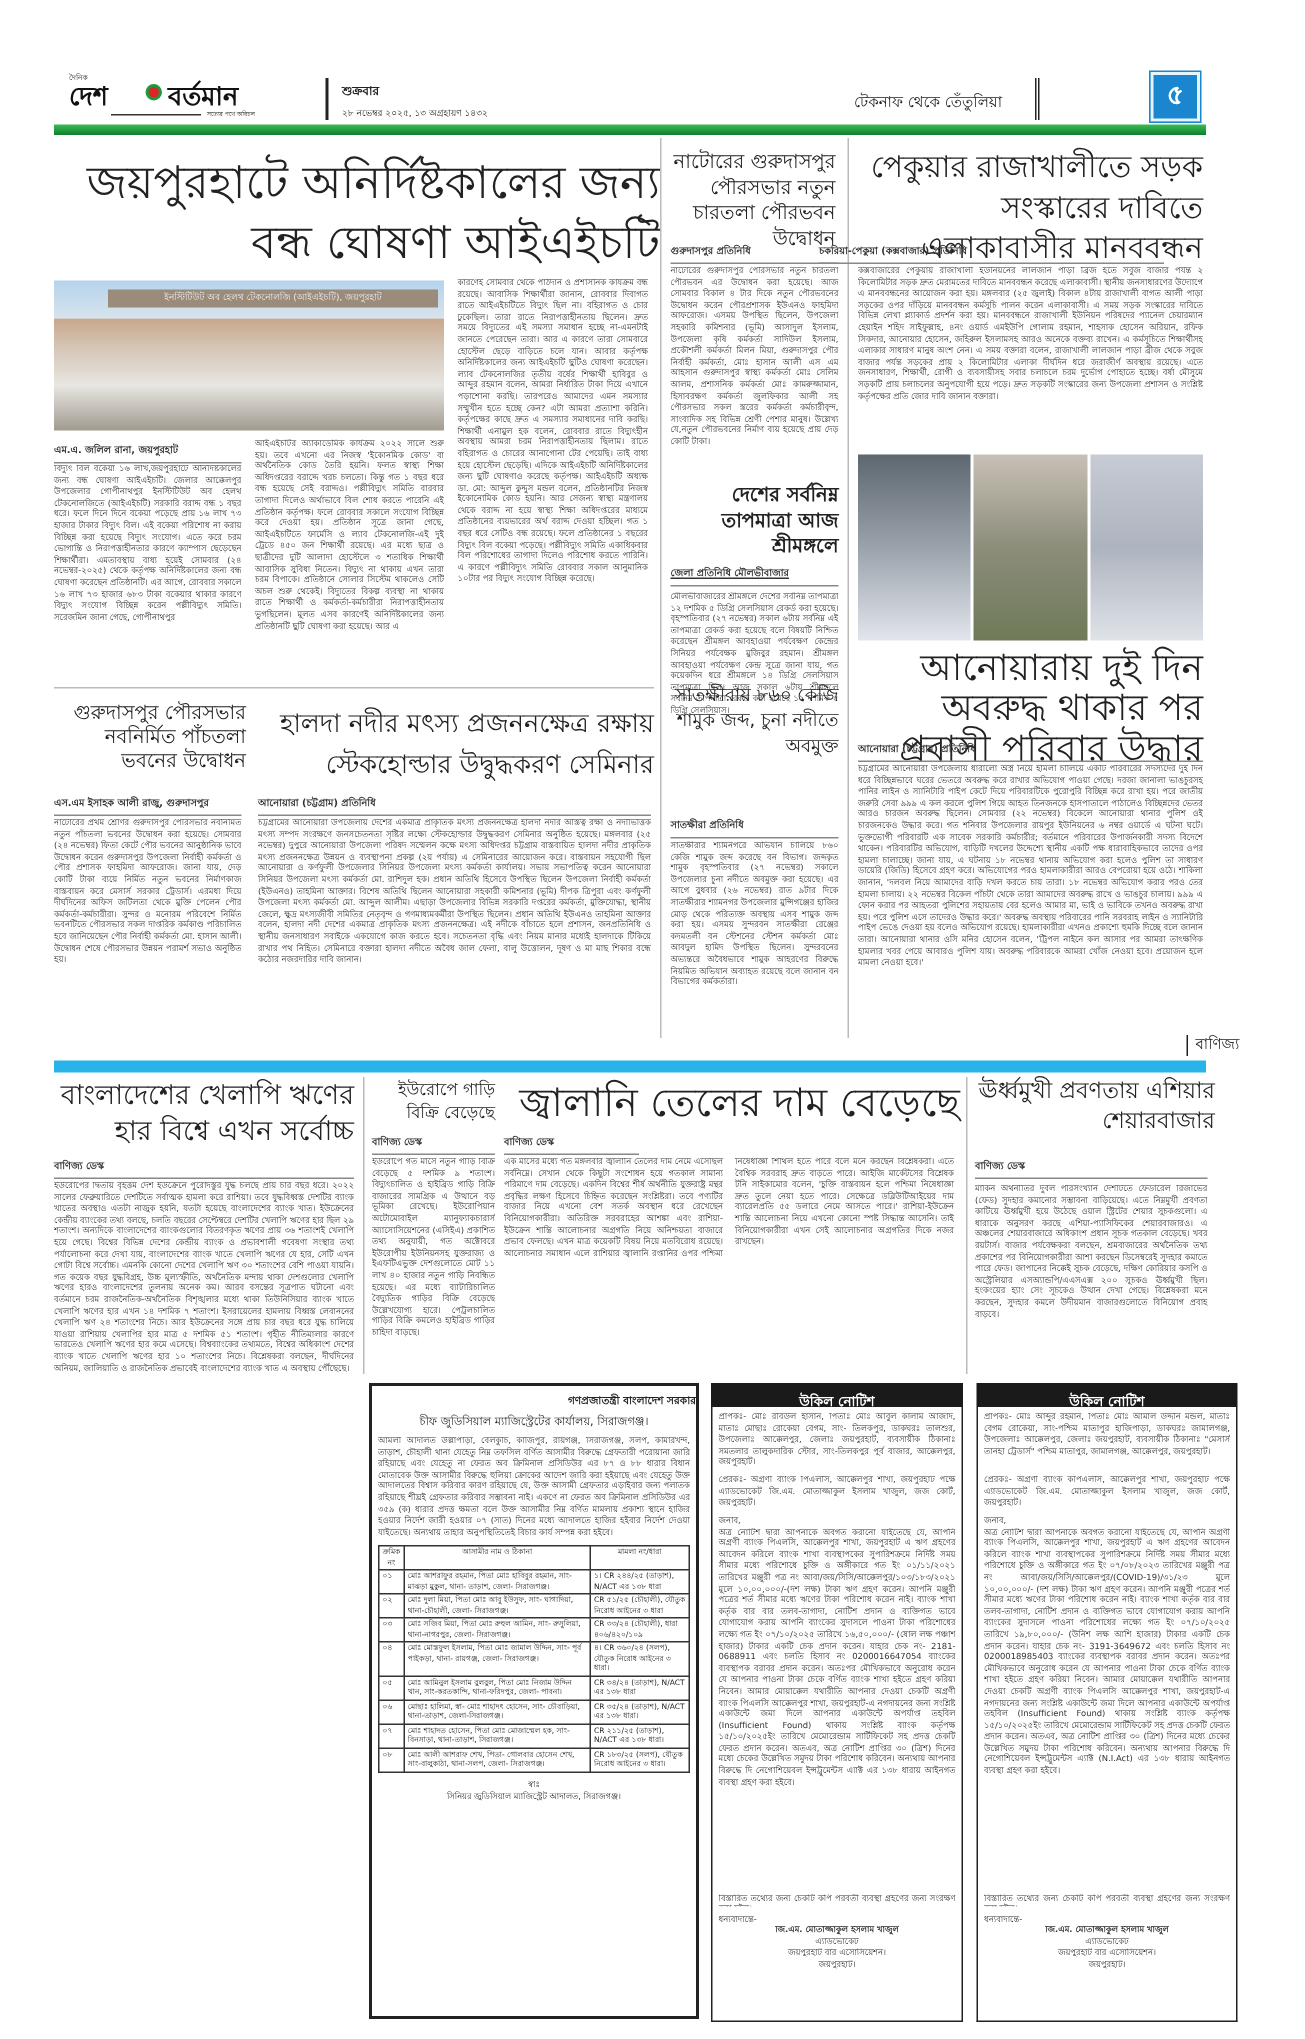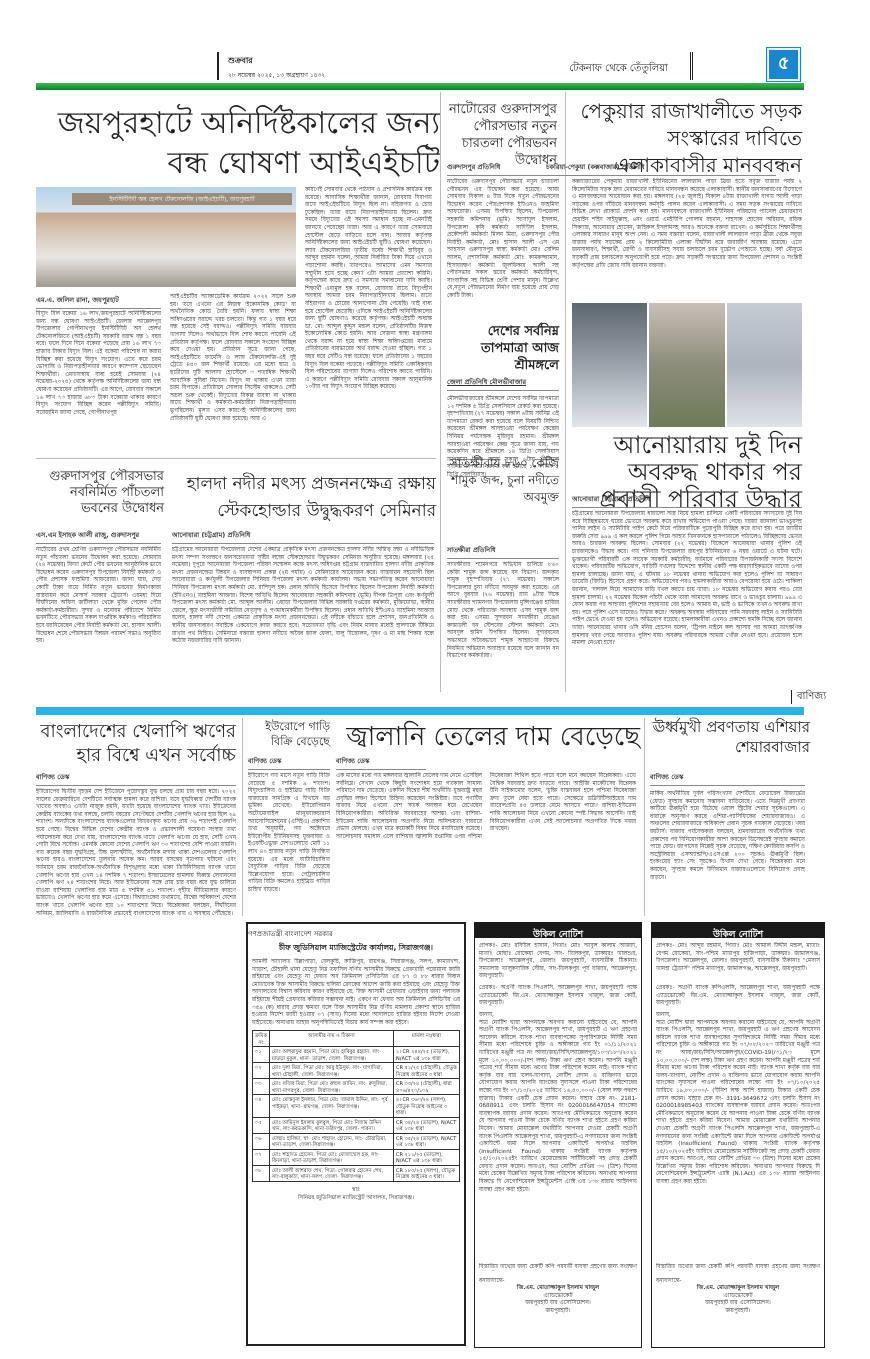--- a/index.html
+++ b/index.html
@@ -12,20 +12,28 @@
   .vline { position: absolute; width: 1px; background: #bbb; }
   .hline { position: absolute; height: 1px; background: #bbb; }
   .boxed { border: 1.5px solid #222; }
   table.cases { border-collapse: collapse; width: 100%; font-size: 5px; font-family: "DejaVu Sans", sans-serif; }
   table.cases td, table.cases th { border: 1px solid #333; padding: 1px 2px; vertical-align: top; line-height: 6.5px; font-weight: normal; }
 </style>
 </head>
 <body>
 
 <div class="abs" style="left:36px;top:40px;width:800px;height:42px;">
+  <div class="abs" style="left:10px;top:8px;width:160px;height:34px;">
+    <div class="abs" style="left:0;top:0;font-size:5px;font-family:'DejaVu Sans',sans-serif;">দৈনিক</div>
+    <div class="abs" style="left:0;top:3px;font-size:17px;font-weight:bold;font-family:'DejaVu Sans',sans-serif;color:#111;">দেশ</div>
+    <div class="abs" style="left:51px;top:8px;width:11px;height:11px;border-radius:50%;background:#d62828;border:2px solid #1e9a3c;"></div>
+    <div class="abs" style="left:66px;top:3px;font-size:17px;font-weight:bold;font-family:'DejaVu Sans',sans-serif;color:#111;">বর্তমান</div>
+    <div class="abs" style="left:28px;top:28px;width:60px;height:1px;background:#333;"></div>
+    <div class="abs" style="left:92px;top:25px;font-size:4px;font-family:'DejaVu Sans',sans-serif;">সত্যের পথে অবিচল</div>
+  </div>
   <div class="abs" style="left:181px;top:12px;width:2px;height:28px;border-left:1px solid #222;border-right:1px solid #222;"></div>
   <div class="abs" style="left:192px;top:14px;font-size:8px;font-weight:bold;font-family:'DejaVu Sans',sans-serif;">শুক্রবার</div>
   <div class="abs" style="left:192px;top:30px;font-size:6px;font-family:'DejaVu Sans',sans-serif;">২৮ নভেম্বর ২০২৫, ১৩ অগ্রহায়ণ ১৪৩২</div>
   <div class="abs" style="left:632px;top:20px;font-size:10px;font-family:'DejaVu Sans',sans-serif;transform:translateX(-100%);white-space:nowrap;">টেকনাফ থেকে তেঁতুলিয়া</div>
   <div class="abs" style="left:654px;top:12px;width:3px;height:28px;border-left:1px solid #222;border-right:1px solid #222;"></div>
   <div class="abs" style="left:731px;top:8px;width:33px;height:33px;background:#1a86d0;border:2px solid #e8f3fb;outline:1px solid #1a86d0;display:flex;align-items:center;justify-content:center;">
     <span style="color:#fff;font-size:18px;font-weight:bold;font-family:'DejaVu Sans',sans-serif;">৫</span>
   </div>
 </div>
 <div class="abs" style="left:36px;top:83px;width:768px;height:7px;background:linear-gradient(180deg,#3bbb56,#1e9a3c 60%,#107a2c);"></div>
@@ -93,22 +101,22 @@
 <div class="abs hl" style="left:335px;top:720px;width:305px;font-size:26px;line-height:32px;">জ্বালানি তেলের দাম বেড়েছে</div>
 <div class="abs byline" style="left:336px;top:756px;width:90px;">বাণিজ্য ডেস্ক</div>
 <div class="abs txt" style="left:336px;top:772px;width:300px;height:145px;column-count:2;column-gap:8px;">এক মাসের মধ্যে গত মঙ্গলবার জ্বালানি তেলের দাম নেমে এসেছিল সর্বনিম্নে। সেখান থেকে কিছুটা সংশোধন হয়ে গতকাল সামান্য পরিমাণে দাম বেড়েছে। একদিন বিশ্বের শীর্ষ অর্থনীতি যুক্তরাষ্ট্র মন্থর প্রবৃদ্ধির লক্ষণ হিসেবে চিহ্নিত করেছেন সংশ্লিষ্টরা। তবে পণ্যটির বাজার নিয়ে এখনো বেশ সতর্ক অবস্থান ধরে রেখেছেন বিনিয়োগকারীরা। অতিরিক্ত সরবরাহের আশঙ্কা এবং রাশিয়া-ইউক্রেন শান্তি আলোচনার অগ্রগতি নিয়ে অনিশ্চয়তা বাজারে প্রভাব ফেলছে। এখন মাত্র কয়েকটি বিষয় নিয়ে মতবিরোধ রয়েছে। আলোচনার সমাধান এলে রাশিয়ার জ্বালানি রপ্তানির ওপর পশ্চিমা নিষেধাজ্ঞা শিথিল হতে পারে বলে মনে করছেন বিশ্লেষকরা। এতে বৈশ্বিক সরবরাহ দ্রুত বাড়তে পারে। আইজি মার্কেটসের বিশ্লেষক টনি সাইকামোর বলেন, 'চুক্তি বাস্তবায়ন হলে পশ্চিমা নিষেধাজ্ঞা দ্রুত তুলে নেয়া হতে পারে। সেক্ষেত্রে ডব্লিউটিআইয়ের দাম ব্যারেলপ্রতি ৫৫ ডলারে নেমে আসতে পারে।' রাশিয়া-ইউক্রেন শান্তি আলোচনা নিয়ে এখনো কোনো স্পষ্ট সিদ্ধান্ত আসেনি। তাই বিনিয়োগকারীরা এখন সেই আলোচনার অগ্রগতির দিকে নজর রাখছেন।</div>
 
 <div class="vline" style="left:644px;top:718px;height:198px;"></div>
 <div class="abs hl" style="left:650px;top:717px;width:160px;font-size:15px;line-height:20px;">ঊর্ধ্বমুখী প্রবণতায় এশিয়ার শেয়ারবাজার</div>
 <div class="abs byline" style="left:650px;top:772px;width:155px;">বাণিজ্য ডেস্ক</div>
 <div class="abs txt" style="left:650px;top:790px;width:155px;height:126px;">মার্কিন অর্থনীতির দুর্বল পরিসংখ্যান দেশটিতে ফেডারেল রিজার্ভের (ফেড) সুদহার কমানোর সম্ভাবনা বাড়িয়েছে। এতে নিম্নমুখী প্রবণতা কাটিয়ে ঊর্ধ্বমুখী হয়ে উঠেছে ওয়াল স্ট্রিটের শেয়ার সূচকগুলো। এ ধারাকে অনুসরণ করছে এশিয়া-প্যাসিফিকের শেয়ারবাজারও। এ অঞ্চলের শেয়ারবাজারে অধিকাংশ প্রধান সূচক গতকাল বেড়েছে। খবর রয়টার্স। বাজার পর্যবেক্ষকরা বলছেন, শ্রমবাজারের অর্থনৈতিক তথ্য প্রকাশের পর বিনিয়োগকারীরা আশা করছেন ডিসেম্বরেই সুদহার কমাতে পারে ফেড। জাপানের নিক্কেই সূচক বেড়েছে, দক্ষিণ কোরিয়ার কসপি ও অস্ট্রেলিয়ার এসঅ্যান্ডপি/এএসএক্স ২০০ সূচকও ঊর্ধ্বমুখী ছিল। হংকংয়ের হ্যাং সেং সূচকেও উত্থান দেখা গেছে। বিশ্লেষকরা মনে করছেন, সুদহার কমলে উদীয়মান বাজারগুলোতে বিনিয়োগ প্রবাহ বাড়বে।</div>
 
 <div class="abs boxed" style="left:246px;top:922px;width:220px;height:424px;border-width:2px;">
-  <div style="text-align:left;font-size:7px;font-weight:normal;margin-top:4px;font-family:'DejaVu Sans',sans-serif;">গণপ্রজাতন্ত্রী বাংলাদেশ সরকার</div>
-  <div style="text-align:center;font-size:7.5px;font-weight:bold;margin-top:2px;font-family:'DejaVu Sans',sans-serif;">চীফ জুডিসিয়াল ম্যাজিস্ট্রেটের কার্যালয়, সিরাজগঞ্জ।</div>
+  <div style="text-align:right;font-size:7px;font-weight:bold;margin-top:4px;font-family:'DejaVu Sans',sans-serif;">গণপ্রজাতন্ত্রী বাংলাদেশ সরকার</div>
+  <div style="text-align:center;font-size:7.5px;font-weight:normal;margin-top:2px;font-family:'DejaVu Sans',sans-serif;">চীফ জুডিসিয়াল ম্যাজিস্ট্রেটের কার্যালয়, সিরাজগঞ্জ।</div>
   <div class="txt" style="margin:4px 4px 0;height:68px;">আমলী আদালত উল্লাপাড়া, বেলকুচি, কাজিপুর, রায়গঞ্জ, সিরাজগঞ্জ, সলপ, কামারখন্দ, তাড়াশ, চৌহালী থানা যেহেতু নিম্ন তফসিল বর্ণিত আসামীর বিরুদ্ধে গ্রেফতারী পরোয়ানা জারি রহিয়াছে এবং যেহেতু না ফেরত অব ক্রিমিনাল প্রসিডিউর এর ৮৭ ও ৮৮ ধারার বিধান মোতাবেক উক্ত আসামীর বিরুদ্ধে হুলিয়া ক্রোকের আদেশ জারি করা হইয়াছে এবং যেহেতু উক্ত আদালতের বিশ্বাস করিবার কারণ রহিয়াছে যে, উক্ত আসামী গ্রেফতার এড়াইবার জন্য পলাতক রহিয়াছে শীঘ্রই গ্রেফতার করিবার সম্ভাবনা নাই। একণে না ফেরত অব ক্রিমিনাল প্রসিডিউর এর ৩৫৯ (ক) ধারার প্রদত্ত ক্ষমতা বলে উক্ত আসামীর নিম্ন বর্ণিত মামলায় প্রকাশ্য স্থানে হাজির হওয়ার নির্দেশ জারী হওয়ার ০৭ (সাত) দিনের মধ্যে আদালতে হাজির হইবার নির্দেশ দেওয়া যাইতেছে। অন্যথায় তাহার অনুপস্থিতিতেই বিচার কার্য সম্পন্ন করা হইবে।</div>
   <div style="margin:4px 4px 0;">
     <table class="cases">
       <thead>
           <tr id="cases-head">
             <th style="width: 14px;">ক্রমিক নং</th>
             <th>আসামীর নাম ও ঠিকানা</th>
             <th style="width: 66px;">মামলা নং/ধারা</th>
           </tr>
         </thead>

